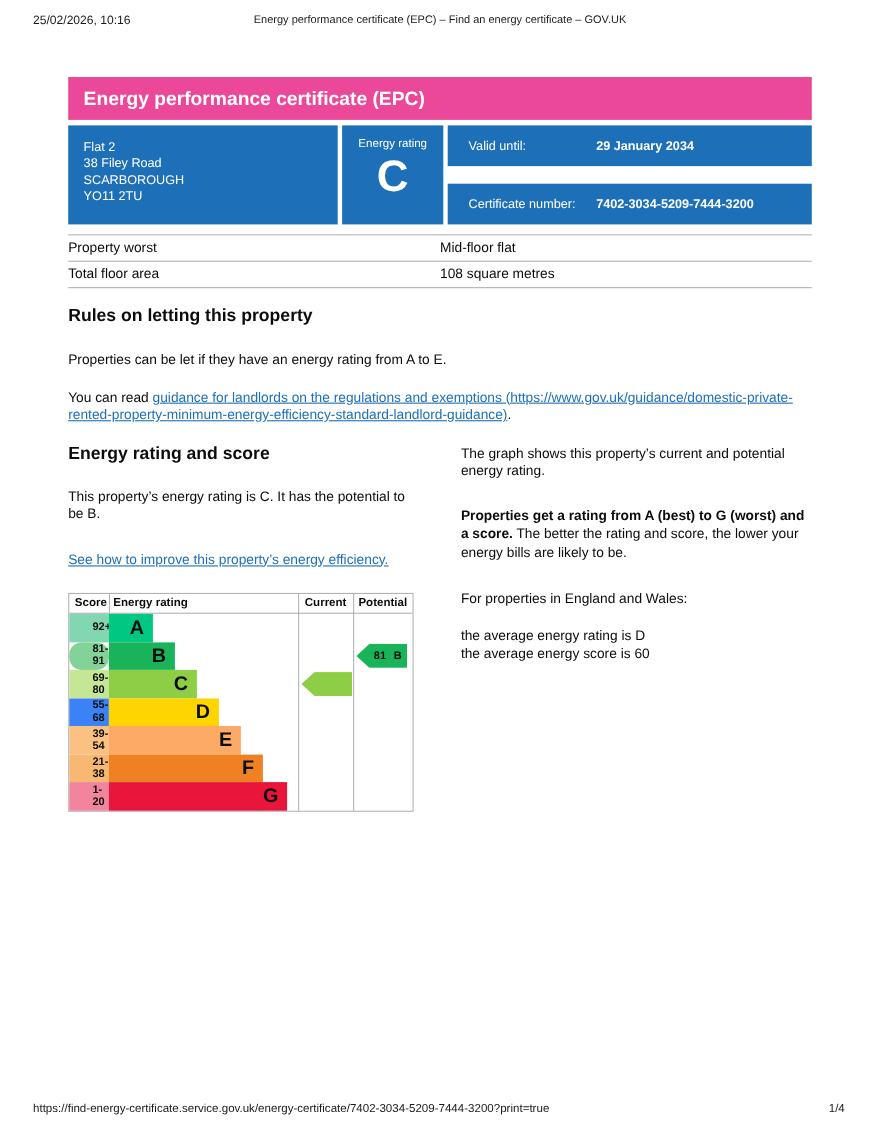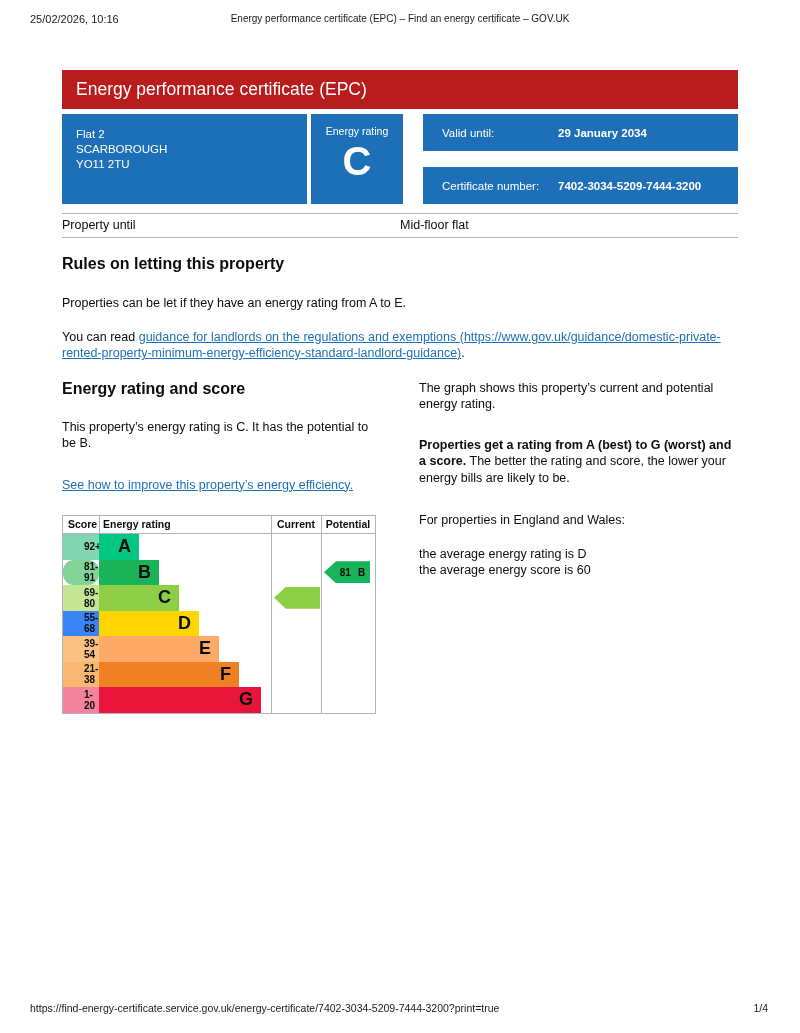--- a/index.html
+++ b/index.html
@@ -8,29 +8,29 @@
     font-family:"Liberation Sans",sans-serif;color:#0b0c0c;overflow:hidden;
   }
   
   .ph-date{position:absolute;top:13px;left:30px;font-size:11px;color:#1a1a1a;}
   .ph-title{position:absolute;top:13px;left:120px;right:120px;text-align:center;font-size:10px;color:#1a1a1a;}
   .pf-url{position:absolute;top:1002px;left:30px;font-size:10.5px;color:#1a1a1a;}
   .pf-page{position:absolute;top:1002px;right:32px;font-size:10.5px;color:#1a1a1a;}
 
   .content{position:absolute;top:70px;left:62px;width:676px;}
 
-  .banner{background:#b91c1c;color:#ffffff;font-size:17.5px;font-weight:400;padding:9px 10px 9px 14px;}
+  .banner{background:#ec4899;color:#ffffff;font-size:17.5px;font-weight:700;padding:9px 10px 9px 14px;}
 
   .summary-row{display:flex;gap:4px;margin-top:5px;height:90px;}
   .address-box{width:245px;background:#1d70b8;color:#ffffff;font-size:11.5px;line-height:15px;
     padding:13px 10px 0 14px;box-sizing:border-box;flex:none;}
   .rating-box{width:92px;background:#1d70b8;color:#ffffff;text-align:center;padding-top:11px;box-sizing:border-box;flex:none;}
   .rating-box .rlabel{font-size:10.5px;}
   .rating-box .rletter{font-size:40px;font-weight:700;line-height:48px;}
-  .validity-col{flex:1;display:flex;flex-direction:column;gap:16px;margin-left:16px;}
+  .validity-col{flex:1;display:flex;flex-direction:column;gap:16px;}
   .validity-box{background:#1d70b8;color:#ffffff;flex:1;display:flex;align-items:center;font-size:11.5px;padding-left:19px;}
   .validity-box .vlabel{width:116px;flex:none;}
   .validity-box .vvalue{font-weight:700;}
 
   .property-table{width:100%;border-collapse:collapse;margin-top:9px;font-size:12.5px;}
   .property-table td{border-bottom:1px solid #b1b4b6;padding:4px 0 5px;width:50%;}
   .property-table tr:first-child td{border-top:1px solid #b1b4b6;}
 
   hr.sep{border:none;margin:0;}
   .sep1{border-top:2px solid #7fa3c4;margin-top:14px;}
@@ -84,20 +84,21 @@
 <div class="ph-date">25/02/2026, 10:16</div>
 <div class="ph-title">Energy performance certificate (EPC) – Find an energy certificate – GOV.UK</div>
 
 <div class="content">
 
   <div class="banner">Energy performance certificate (EPC)</div>
 
   <div class="summary-row">
     <div class="address-box">
       <div>Flat 2</div>
+      <div>38 Filey Road</div>
       <div>SCARBOROUGH</div>
       <div>YO11 2TU</div>
     </div>
     <div class="rating-box">
       <div class="rlabel">Energy rating</div>
       <div class="rletter">C</div>
     </div>
     <div class="validity-col">
       <div class="validity-box">
         <span class="vlabel">Valid until:</span>
@@ -106,22 +107,26 @@
       <div class="validity-box">
         <span class="vlabel">Certificate number:</span>
         <span class="vvalue">7402-3034-5209-7444-3200</span>
       </div>
     </div>
   </div>
 
   <table class="property-table">
     <tbody>
         <tr>
-      <td>Property until</td>
+      <td>Property worst</td>
       <td>Mid-floor flat</td>
+    </tr>
+    <tr>
+      <td>Total floor area</td>
+      <td>108 square metres</td>
     </tr>
   </tbody>
     </table>
 
   <hr class="sep sep1">
 
   <h2 class="rules-heading">Rules on letting this property</h2>
   <p class="p-rules1">Properties can be let if they have an energy rating from A to E.</p>
   <p class="p-rules2"><span>You can read </span><a href="#">guidance for landlords on the regulations and exemptions (https://www.gov.uk/guidance/domestic-private-rented-property-minimum-energy-efficiency-standard-landlord-guidance)</a><span>.</span></p>
 

